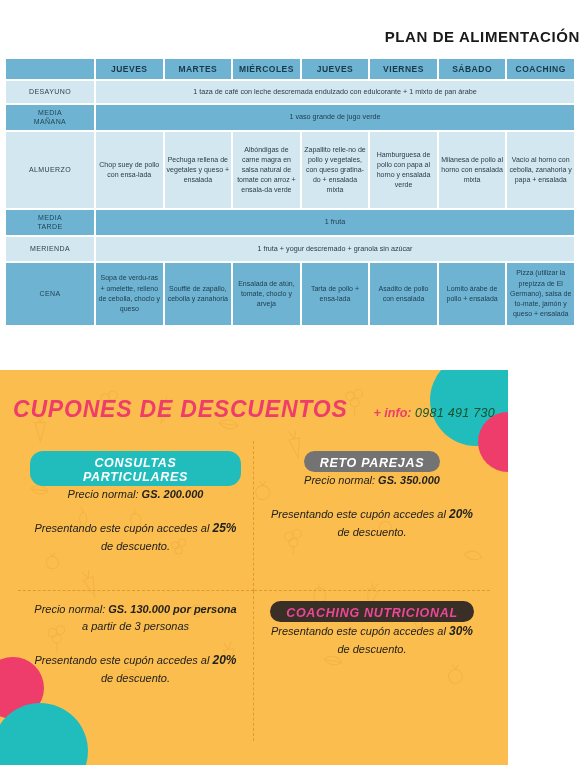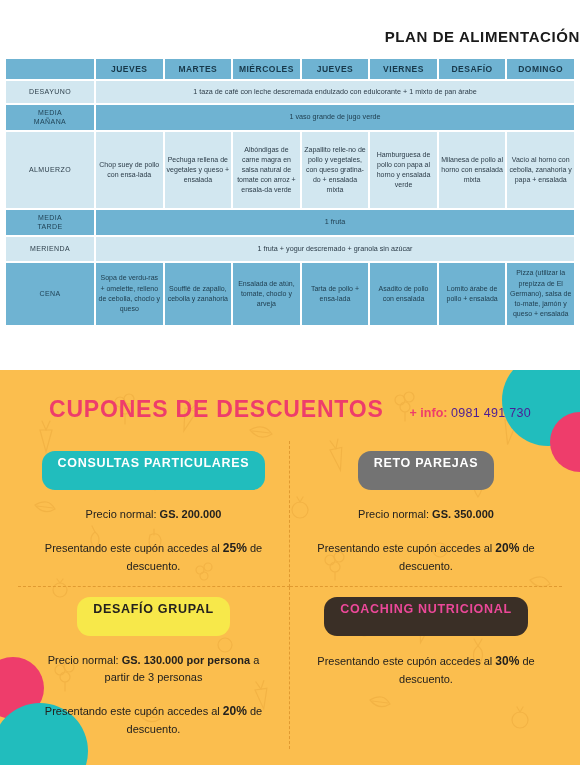--- a/index.html
+++ b/index.html
@@ -75,24 +75,25 @@
     color:#1d3b4c;
     font-size:7px;
     line-height:1.45;
   }
   .row-span-text { font-size:7.2px;margin-top:32px; }
   .tall { height:76px; }
   .tall-2 { height:62px; }
 
   
   .coupon-section {
-    width:580px; height:395px;
+    width:508px; height:395px;
     background:#fbbe4e;
     position:relative;
     overflow:hidden;
+    font-style:italic;
   }
   .veggie-bg {
     position:absolute; inset:0;
     opacity:0.30;
     pointer-events:none;
   }
   .deco { position:absolute; pointer-events:none; }
   .deco-teal-tr {
     width:92px; height:92px; border-radius:50%;
     background:#21bdbd;
@@ -125,21 +126,21 @@
   }
   .coupon-title {
     font-size:23px;
     font-weight:bold;
     color:#ee3d6b;
     letter-spacing:0.8px;
     font-family:"Liberation Sans", sans-serif;
   }
   .info-block { font-size:12.5px; white-space:nowrap; }
   .info-label { color:#ee3d6b; font-weight:bold; }
-  .info-phone { color:#4c1d95; font-weight:normal; letter-spacing:0.3px;text-align:right; }
+  .info-phone { color:#14532d; font-weight:normal; letter-spacing:0.3px;text-align:right; }
 
   .coupon-grid {
     position:relative;
     z-index:3;
     margin:18px 18px 0 18px;
     display:grid;
     grid-template-columns:1fr 1fr;
     grid-template-rows:1fr 1fr;
     height:300px;
   }
@@ -150,26 +151,25 @@
     align-items:center;
     justify-content:flex-start;
     padding:10px 12px;
     text-align:center;
   }
   .coupon.br { border-right:1.5px dashed #e09a30; }
   .coupon.bb { border-bottom:1.5px dashed #e09a30; }
 
   .banner {
     display:inline-block;
-    padding:5px 16px 20px 16px;
+    padding:5px 16px 2px 16px;
     border-radius:13px;
     font-size:12.5px;
     font-weight:bold;
     letter-spacing:0.7px;
-    margin-bottom:16px;
     position:relative;
     z-index:3;
     font-family:"Liberation Sans", sans-serif;
   }
   .banner-teal   { background:#21bdbd; color:#ffffff; }
   .banner-pink   { background:#737373; color:#ffffff; }
   .banner-yellow { background:#f7e84a; color:#23211e; }
   .banner-dark   { background:#3a2f26; color:#ec4899; }
 
   .price-line {
@@ -207,22 +207,22 @@
         <col>
     </colgroup>
     <thead>
       <tr>
         <th class="hdr-blank"></th>
         <th class="hdr">JUEVES</th>
         <th class="hdr">MARTES</th>
         <th class="hdr">MIÉRCOLES</th>
         <th class="hdr">JUEVES</th>
         <th class="hdr">VIERNES</th>
-        <th class="hdr">DESAFÍO</th>
-        <th class="hdr">DOMINGO</th>
+        <th class="hdr">SÁBADO</th>
+        <th class="hdr">COACHING</th>
       </tr>
     </thead>
     <tbody>
 
       <tr>
         <td class="lbl" style="height:22px">DESAYUNO</td>
         <td class="cell-light row-span-text" colspan="7">1 taza de café con leche descremada endulzado con edulcorante + 1 mixto de pan árabe</td>
       </tr>
 
       <tr>
@@ -432,21 +432,20 @@
       <div class="banner banner-pink">RETO PAREJAS</div>
       <div class="price-line">
         <span>Precio normal: </span><b>GS. 350.000</b><span></span>
       </div>
       <div class="discount-line">
         <span>Presentando este cupón accedes al </span><span class="pct">20%</span><span> de descuento.</span>
       </div>
     </div>
 
     <div class="coupon br">
-      <div class="banner banner-yellow">DESAFÍO GRUPAL</div>
       <div class="price-line">
         <span>Precio normal: </span><b>GS. 130.000 por persona</b><span> a partir de 3 personas</span>
       </div>
       <div class="discount-line">
         <span>Presentando este cupón accedes al </span><span class="pct">20%</span><span> de descuento.</span>
       </div>
     </div>
 
     <div class="coupon">
       <div class="banner banner-dark">COACHING NUTRICIONAL</div>

